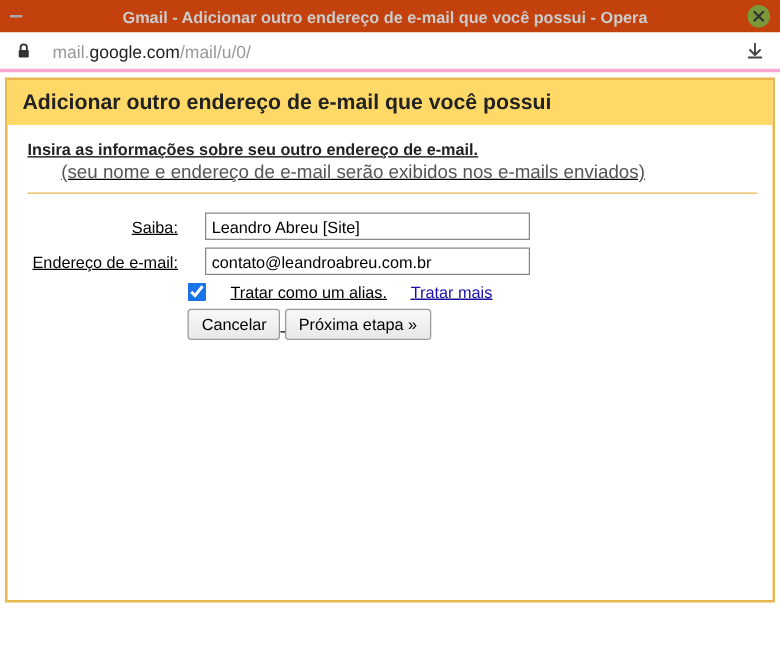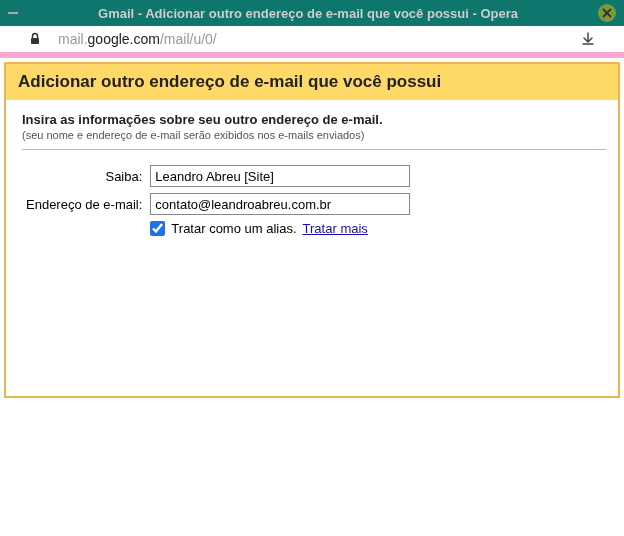--- a/index.html
+++ b/index.html
@@ -1,46 +1,46 @@
 <!DOCTYPE html>
 <html><head>
 <meta charset="utf-8">
 <style>
   * { box-sizing: border-box; margin: 0; padding: 0; }
   body { font-family: Arial, sans-serif; font-size: 13px; background: #fff; width: 624px; height: 536px; overflow: hidden; }
   
-  .titlebar { background: #0f766e; height: 26px; display: flex; align-items: center; padding: 0 8px; color: #d0d0d0; }
+  .titlebar { background: #c2410c; height: 26px; display: flex; align-items: center; padding: 0 8px; color: #d0d0d0; }
   .titlebar .min-icon { width: 10px; text-align: center; color: #aaa; }
   .titlebar-title { flex: 1; text-align: center; font-size: 13px; font-weight: bold; color: #ccc; }
   .titlebar .close-btn { width: 18px; height: 18px; border-radius: 50%; background: #7a9a3a; display: flex; align-items: center; justify-content: center; }
   .titlebar .close-btn svg { width: 10px; height: 10px; }
   
-  .addrbar { background: #fff; height: 32px; display: flex; align-items: center; padding: 0 28px; border-bottom: 6px solid #f9a8d4; }
+  .addrbar { background: #fff; height: 32px; display: flex; align-items: center; padding: 0 12px; border-bottom: 3px solid #f9a8d4; }
   .lock-icon { margin-right: 16px; display: flex; align-items: center; }
   .url { font-size: 14px; color: #999; }
   .url .dark { color: #222; }
   .dl-icon { margin-left: auto; display: flex; align-items: center; }
   
   .outer { padding: 4px; background: #fff; }
-  .yellow-box { border: 2px solid #e8b74f; background: #fff; height: 336px; }
+  .yellow-box { border: 2px solid #e8b74f; background: #fff; height: 420px; }
   
   .hdr { background: #ffd968; padding: 8px 12px; }
   .hdr-title { font-size: 17px; font-weight: bold; color: #222; }
   
-  .content { padding: 12px 12px 16px 16px; }
+  .content { padding: 12px 12px 16px 16px; text-decoration: underline; }
   .instr { font-size: 13px; font-weight: bold; color: #222; }
-  .sub { font-size: 11px; color: #555; margin-top: 2px; }
+  .sub { font-size: 15px; color: #555; margin-top: 2px; margin-left: 27px; }
   .hr { border: none; border-top: 1px solid #e8b74f; margin: 8px 0 12px 0; }
   
   table.form { border-collapse: collapse; }
   table.form td { padding: 3px 4px; vertical-align: middle; }
   table.form td.lbl { text-align: right; font-size: 13px; white-space: nowrap; }
-  input.txt { width: 260px; height: 22px; padding: 2px 4px; font-size: 13px; border: 1px solid #888; background: #fff; }
+  input.txt { width: 260px; height: 22px; padding: 2px 4px; font-size: 13px; border: 1px solid #888; background: #fff; margin-left: 14px; }
   
-  .chk-row { display: flex; align-items: center; gap: 6px; }
+  .chk-row { display: flex; align-items: center; gap: 19px; }
   input[type=checkbox] { width: 15px; height: 15px; accent-color: #1a73e8; }
   .link { color: #1a0dab; text-decoration: underline; cursor: pointer; }
   .optional { color: #555; font-size: 11px; }
   
   .btn-row { margin-top: 22px; }
   button.btn { background: linear-gradient(#f8f8f8, #e8e8e8); border: 1px solid #999; border-radius: 3px; padding: 4px 10px; font-size: 13px; cursor: pointer; }
 </style>
 </head>
 <body>
 
@@ -98,17 +98,24 @@
         <tr>
           <td></td>
           <td>
             <div class="chk-row">
               <input type="checkbox" checked="" style="">
               <span>Tratar como um alias.</span>
               <a class="link">Tratar mais</a>
             </div>
           </td>
         </tr>
+        <tr>
+          <td></td>
+          <td class="btn-row">
+            <button class="btn">Cancelar</button>
+            <button class="btn">Próxima etapa »</button>
+          </td>
+        </tr>
       </tbody>
         </table>
     </div>
   </div>
 </div>
 
 </body></html>

